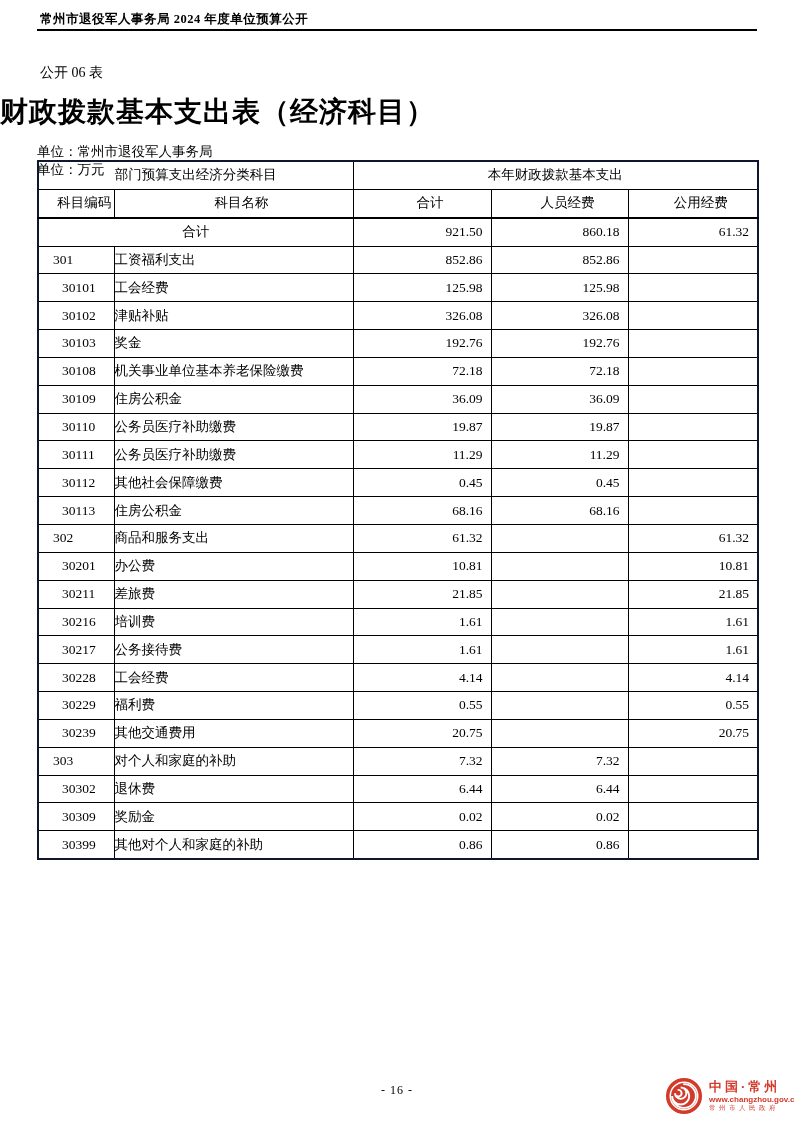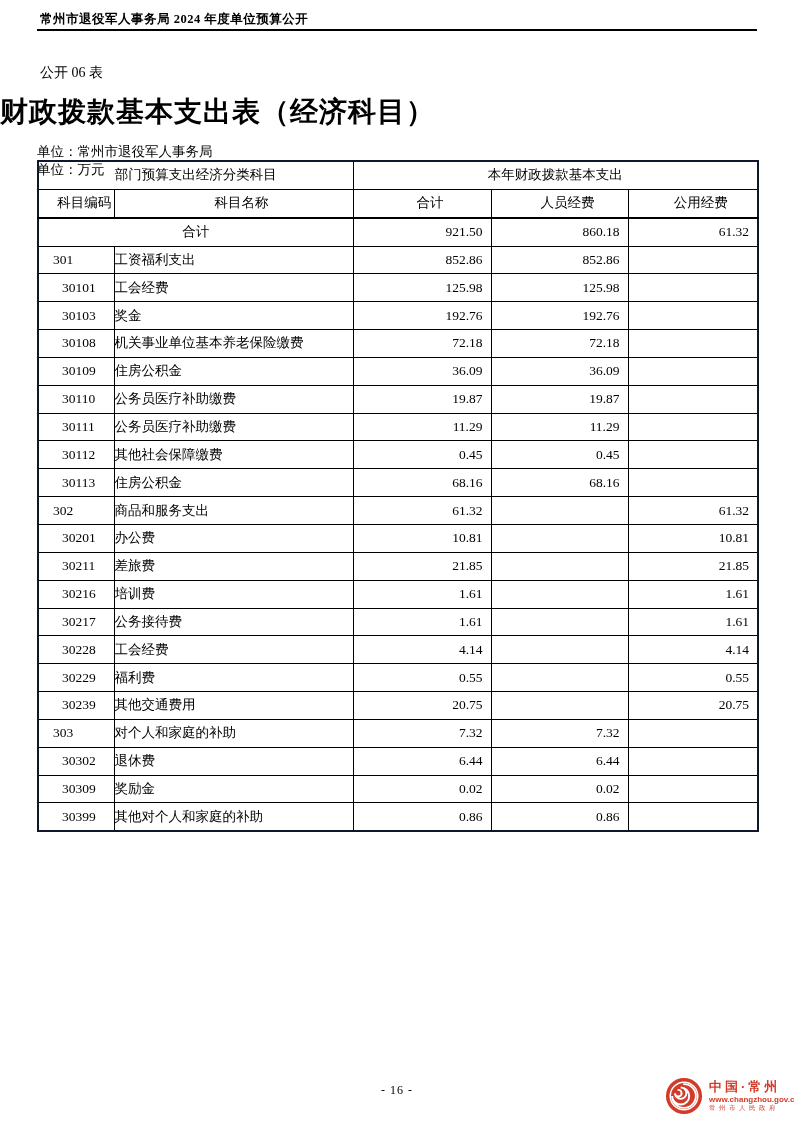--- a/index.html
+++ b/index.html
@@ -178,20 +178,27 @@
           <td class="cell-num"></td>
         </tr>
         <tr>
           <td class="cell-code lvl2">30101</td>
           <td class="cell-name">工会经费</td>
           <td class="cell-num">125.98</td>
           <td class="cell-num">125.98</td>
           <td class="cell-num"></td>
         </tr>
         <tr>
+          <td class="cell-code lvl2">30102</td>
+          <td class="cell-name">津贴补贴</td>
+          <td class="cell-num">326.08</td>
+          <td class="cell-num">326.08</td>
+          <td class="cell-num"></td>
+        </tr>
+        <tr>
           <td class="cell-code lvl2">30103</td>
           <td class="cell-name">奖金</td>
           <td class="cell-num">192.76</td>
           <td class="cell-num">192.76</td>
           <td class="cell-num"></td>
         </tr>
         <tr>
           <td class="cell-code lvl2">30108</td>
           <td class="cell-name">机关事业单位基本养老保险缴费</td>
           <td class="cell-num">72.18</td>

